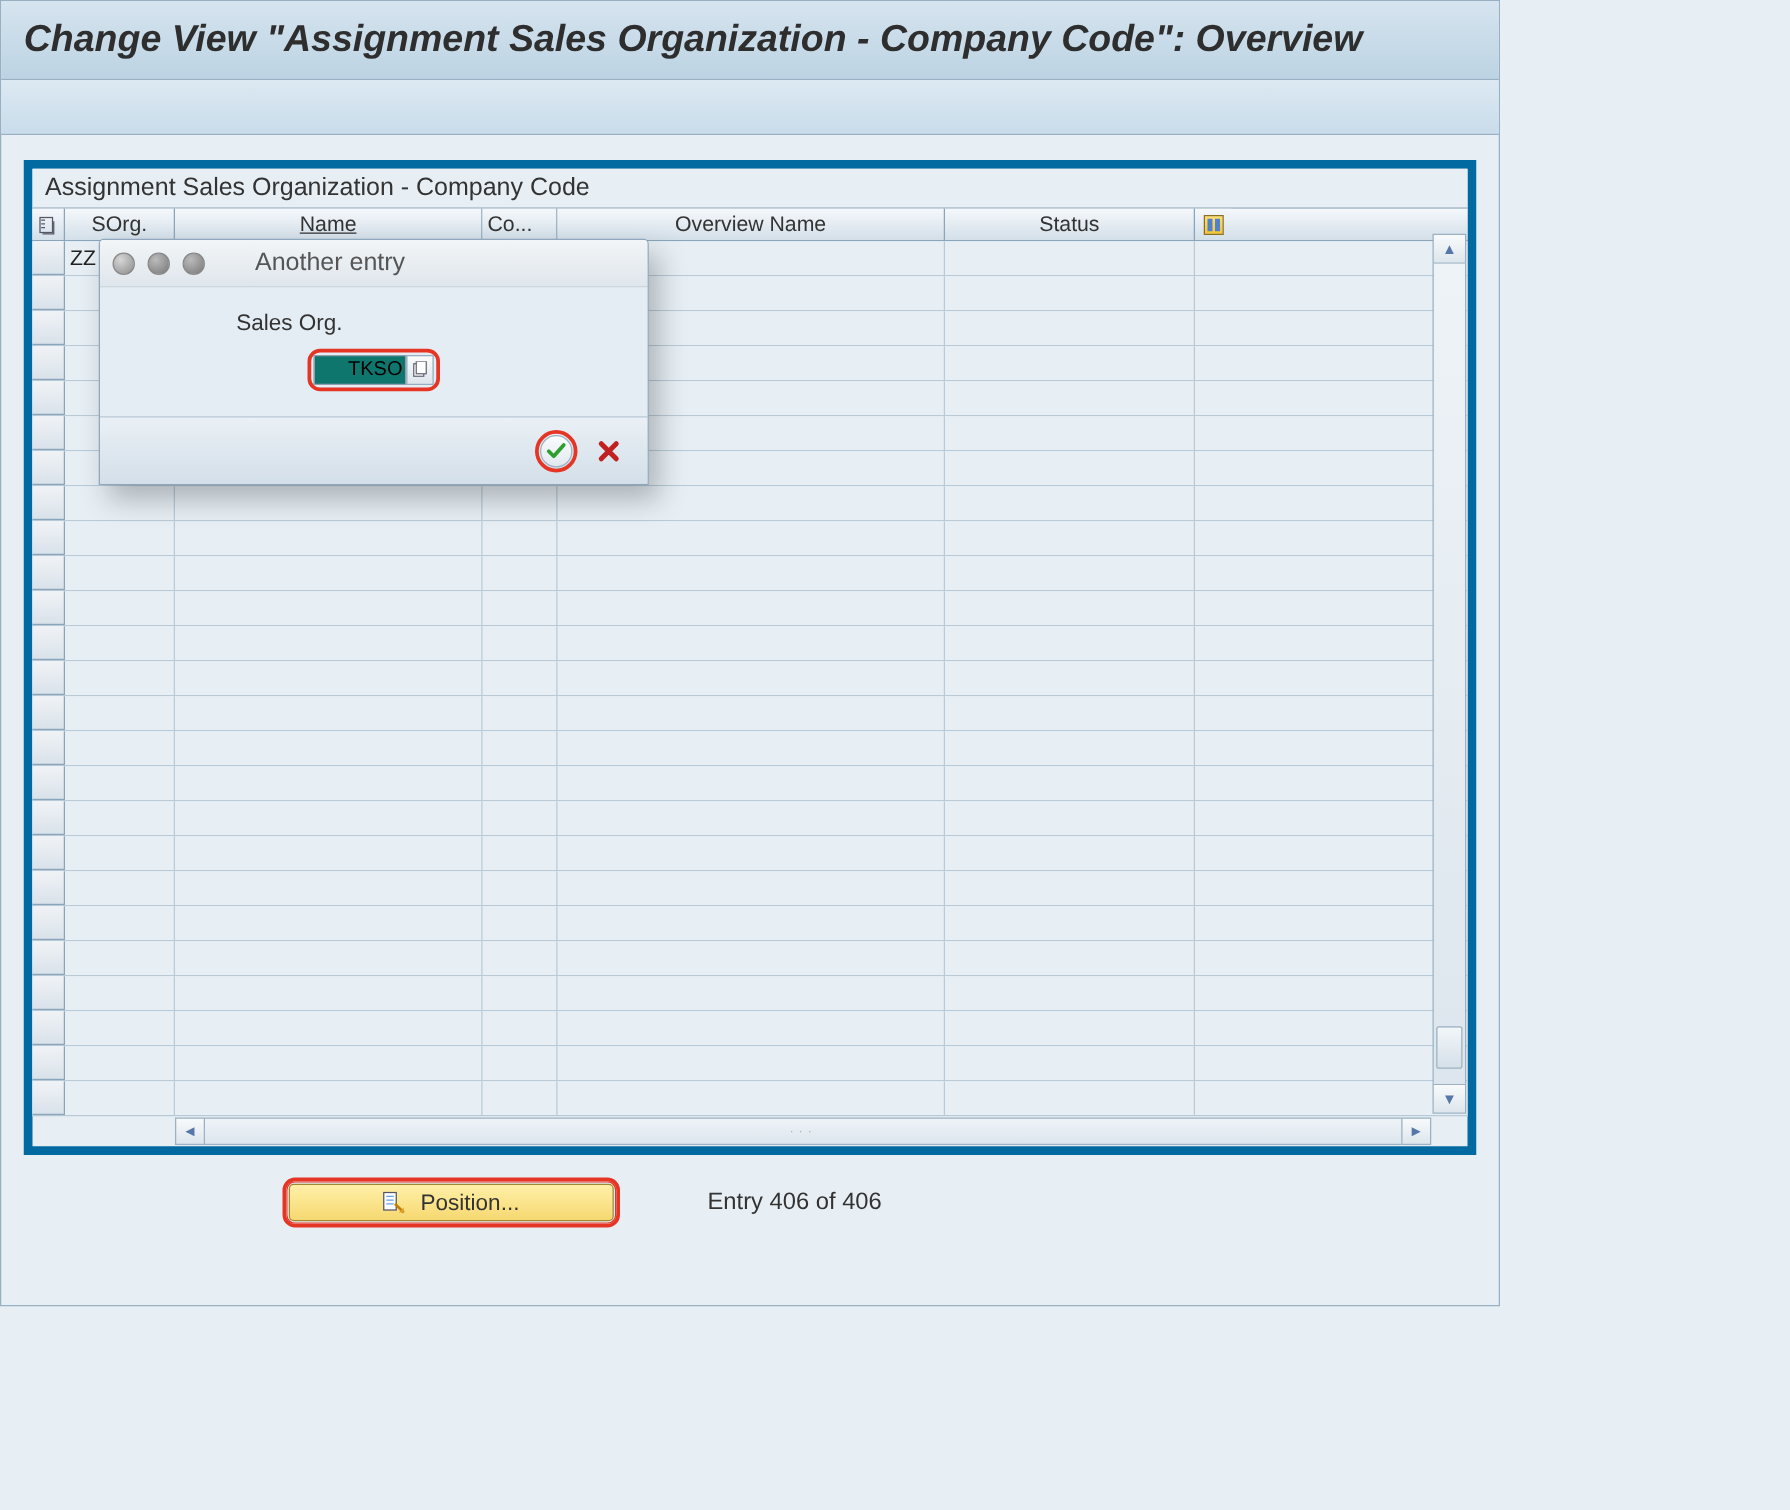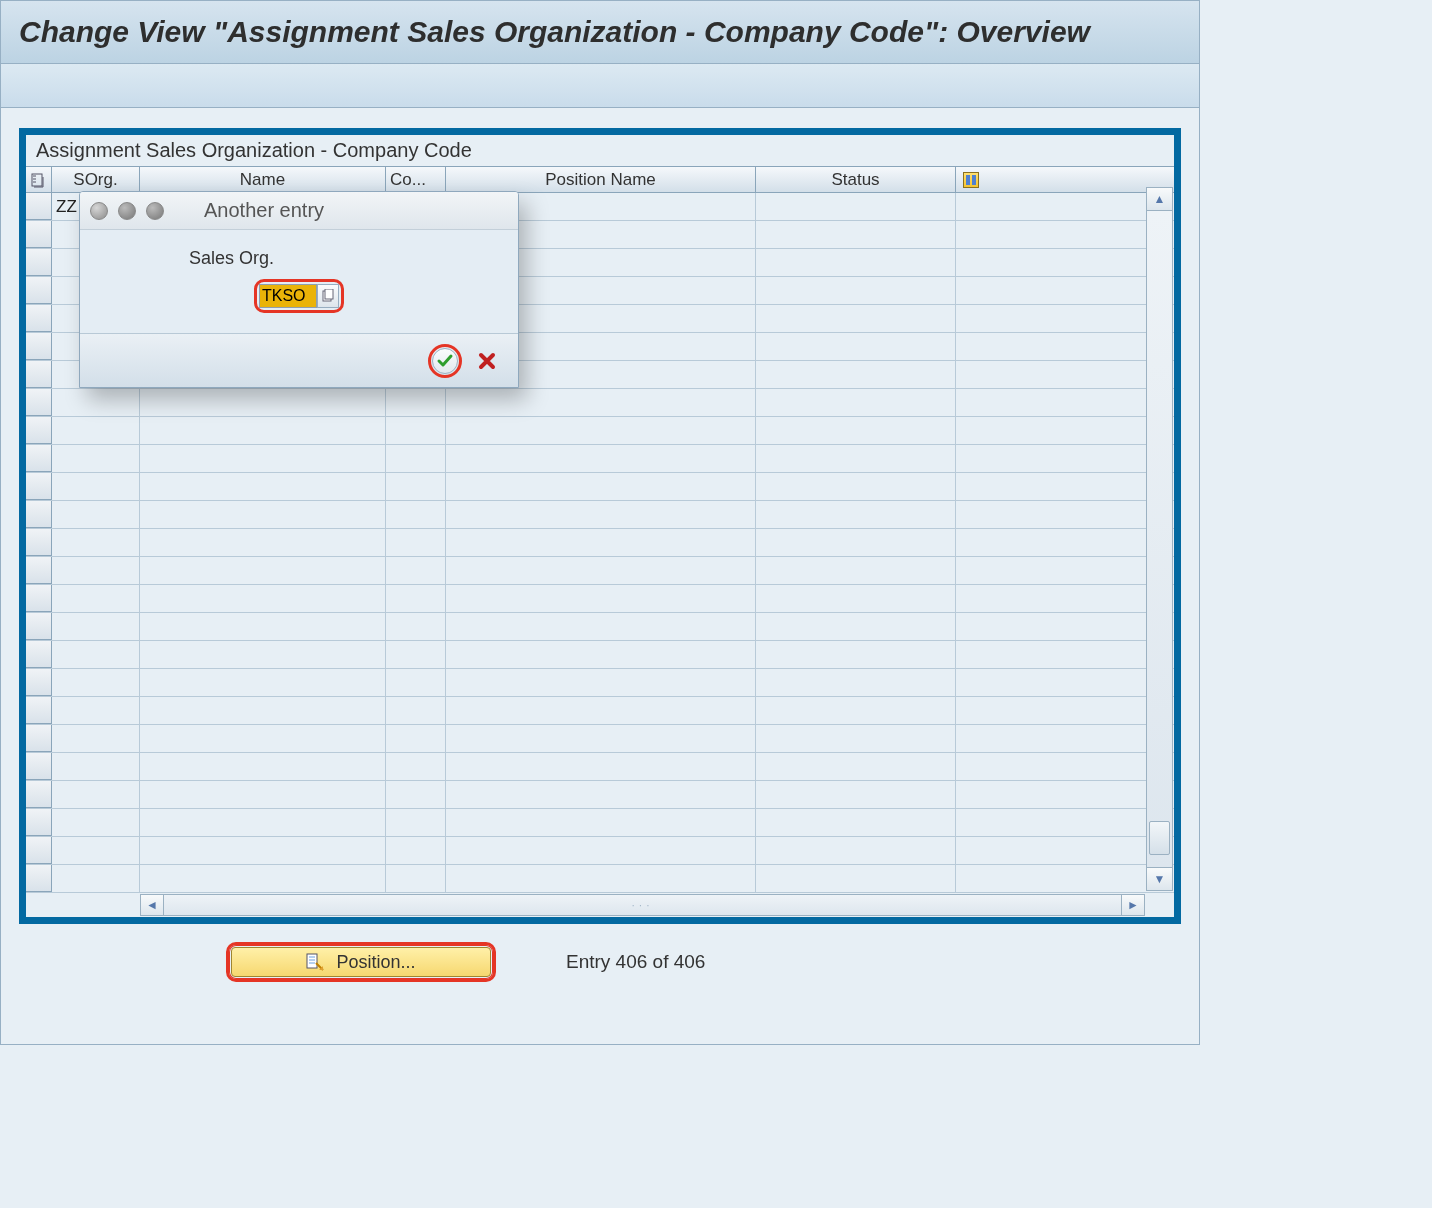--- a/index.html
+++ b/index.html
@@ -56,21 +56,21 @@
     border-right: 1px solid #8aa5ba;
     font-size: 17px;
     color: #333;
     display: flex;
     align-items: center;
     justify-content: center;
     background: linear-gradient(#f5f8fb, #d3dfe9);
   }
   .th-sel { width: 26px; justify-content: center; }
   .th-sorg { width: 88px; }
-  .th-name { width: 246px; }
+  .th-name { width: 246px; text-decoration: underline; }
   .th-co { width: 60px; justify-content: flex-start; padding-left: 4px; }
   .th-coname { width: 310px; }
   .th-status { width: 200px; }
   .th-config { width: 29px; border-right: none; }
   .config-icon {
     width: 16px; height: 16px;
     background: linear-gradient(#ffe070, #f5c430);
     border: 1px solid #8a7020;
     position: relative;
   }
@@ -224,26 +224,27 @@
     flex-direction: column;
   }
   .popup-label { font-size: 18px; color: #333; width: 220px; }
   .input-highlight {
     border: 3px solid #e53525;
     border-radius: 10px;
     padding: 2px;
     display: inline-flex; align-items: center;
   }
   .popup-input {
-    width: 58px; height: 24px;
-    background: #eab308;
+    width: 74px; height: 24px;
+    background: #0f766e;
     border: 1px solid #8f9fae;
     font-size: 16px;
     padding: 0 2px;
     font-family: inherit;
+    text-align: right;
   }
   .f4-btn {
     width: 22px; height: 24px;
     background: linear-gradient(#fafbfc,#dde5ec);
     border: 1px solid #97adc0;
     display: inline-flex; align-items: center; justify-content: center;
     cursor: pointer;
   }
   .f4-btn svg { width: 14px; height: 14px; }
   .popup-footer {
@@ -288,21 +289,21 @@
           <svg viewBox="0 0 18 18">
               <rect x="2" y="3" width="10" height="12" fill="none" stroke="#556" stroke-width="1"></rect>
               <path d="M13 6 L13 16 L4 16" fill="none" stroke="#556" stroke-width="1"></path>
               <path d="M3 5 L6 5 M3 8 L6 8 M3 11 L6 11" stroke="#556" stroke-width="1"></path>
             </svg>
         </span>
       </div>
       <div class="th th-sorg">SOrg.</div>
       <div class="th th-name">Name</div>
       <div class="th th-co">Co...</div>
-      <div class="th th-coname">Position Name</div>
+      <div class="th th-coname">Overview Name</div>
       <div class="th th-status">Status</div>
       <div class="th th-config">
         <div class="config-icon"></div>
       </div>
     </div>
 
     <div class="table-body" id="table-body">
         <div class="row">
           <div class="cell cell-sel"></div>
           <div class="cell cell-sorg">ZZ</div>

